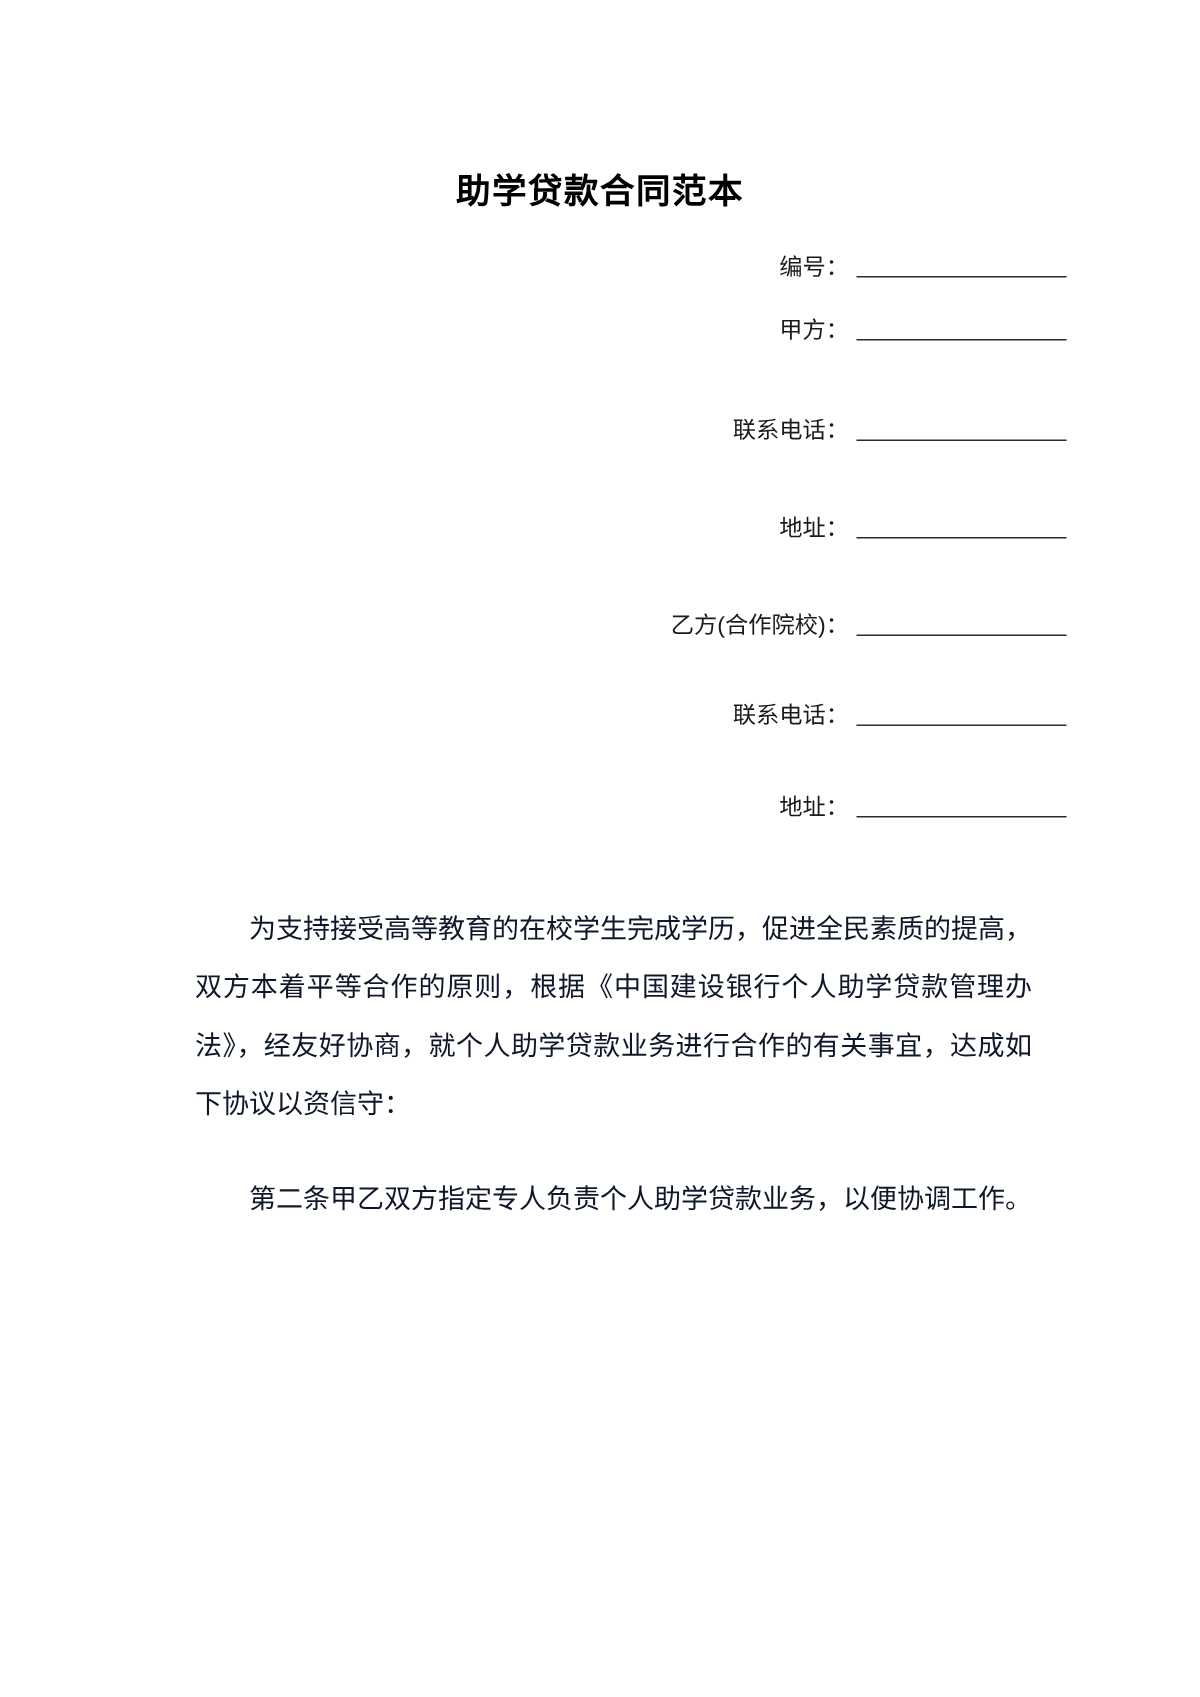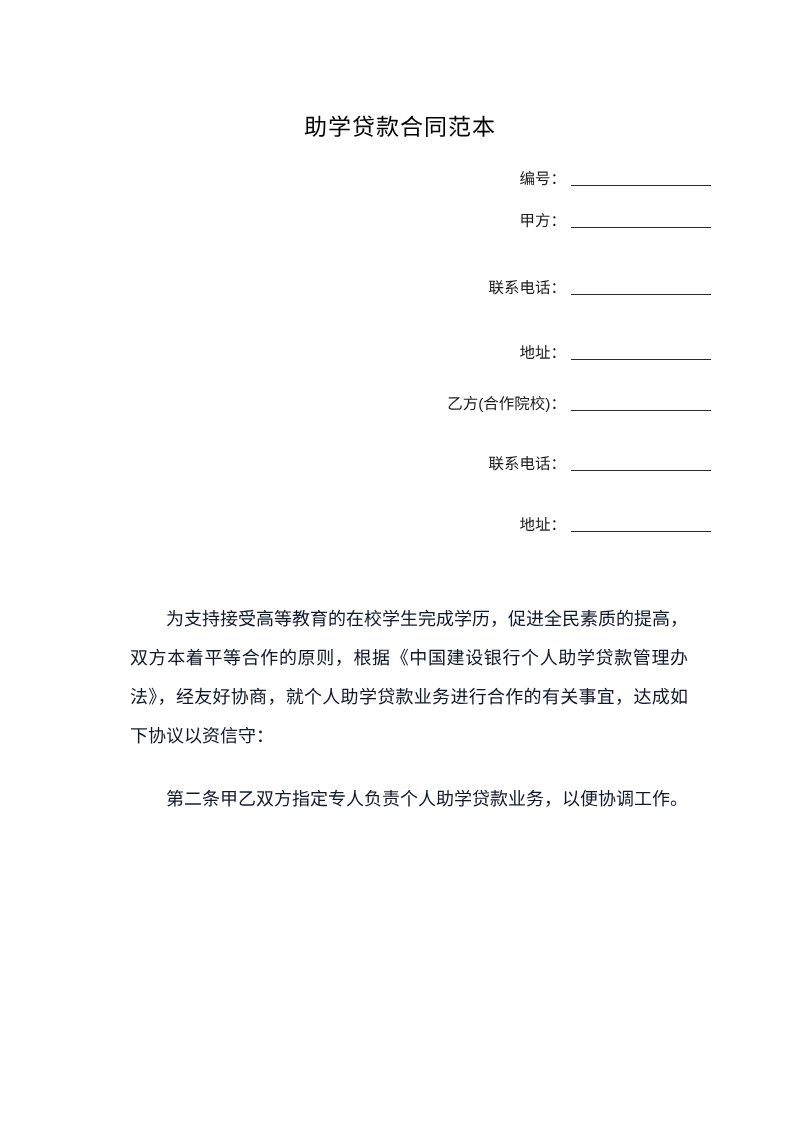--- a/index.html
+++ b/index.html
@@ -21,21 +21,21 @@
     overflow: hidden;
     box-sizing: border-box;
   }
   .doc-title {
     position: absolute;
     top: 98px;
     left: 0;
     width: 800px;
     text-align: center;
     font-size: 23px;
-    font-weight: normal;
+    font-weight: bold;
     letter-spacing: 1px;
     color: #000000;
     line-height: 1.3;
   }
   .field-list {
     position: absolute;
     top: 168px;
     left: 151px;
     width: 560px;
   }
@@ -53,21 +53,21 @@
     display: inline-block;
     border-bottom: 1.6px solid #2b2b2b;
     width: 140px;
     height: 0.95em;
     vertical-align: -2px;
     margin-left: 5px;
   }
   .gap-1 { margin-top: 20px; }
   .gap-2 { margin-top: 44px; }
   .gap-3 { margin-top: 43px; }
-  .gap-4 { margin-top: 28px; }
+  .gap-4 { margin-top: 42px; }
   .gap-5 { margin-top: 38px; }
   .gap-6 { margin-top: 38px; }
 
   .body-block {
     position: absolute;
     top: 600px;
     left: 130px;
     width: 558px;
   }
   .para {

